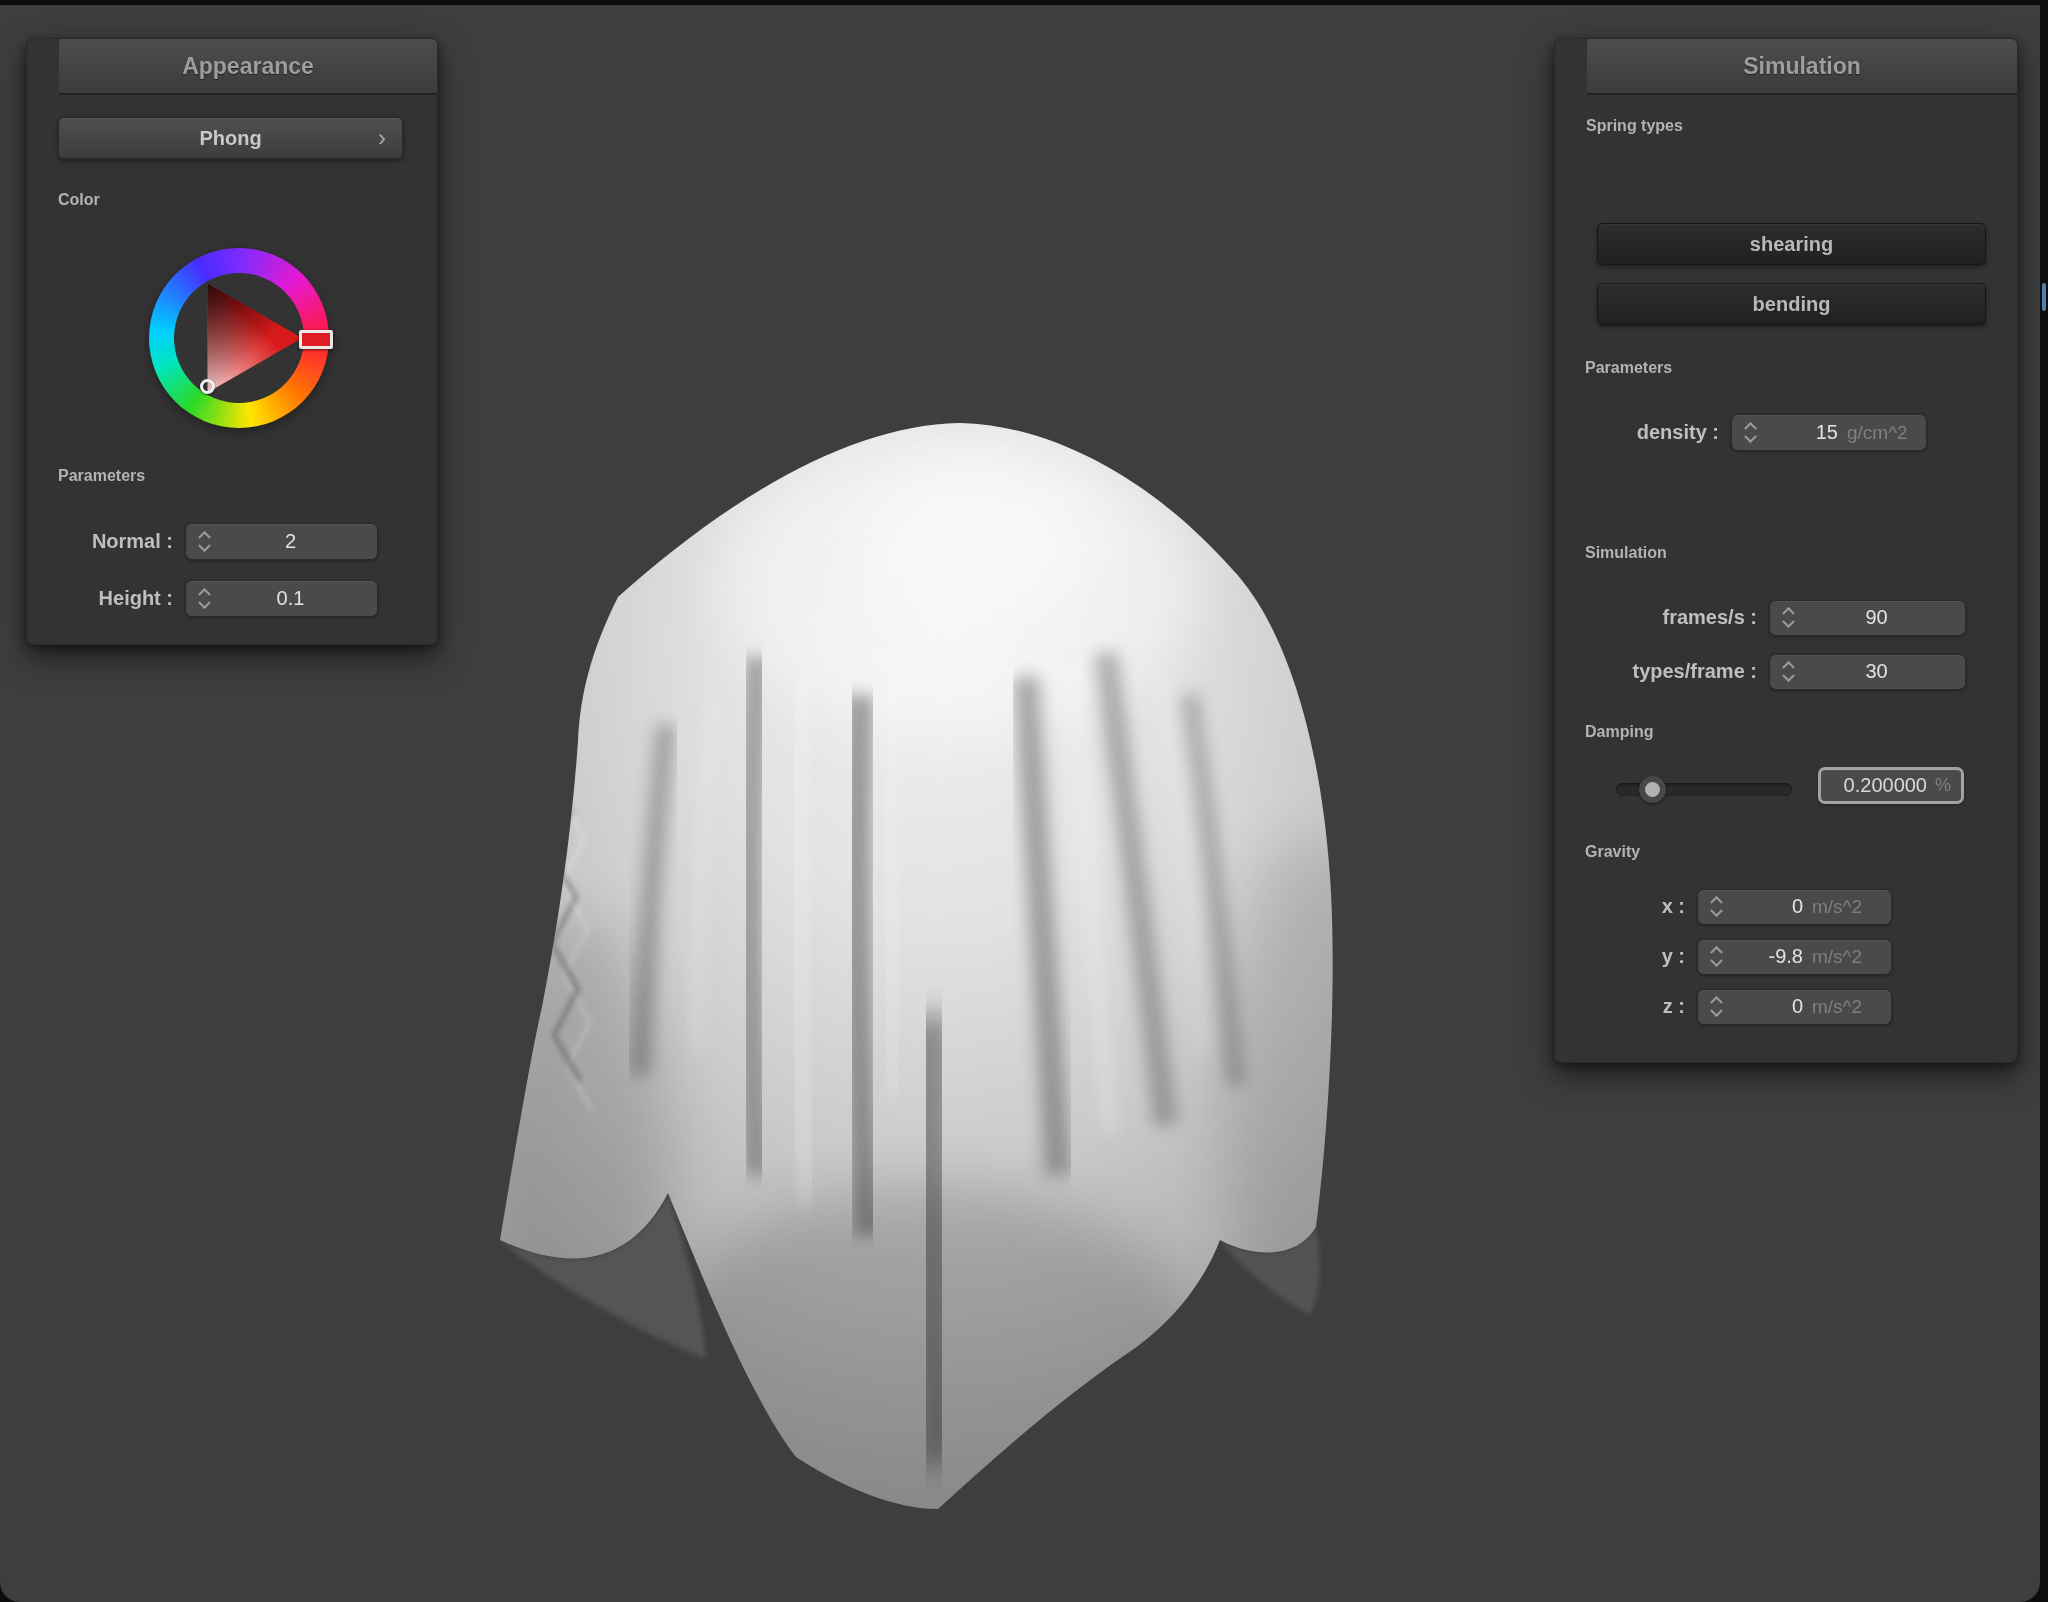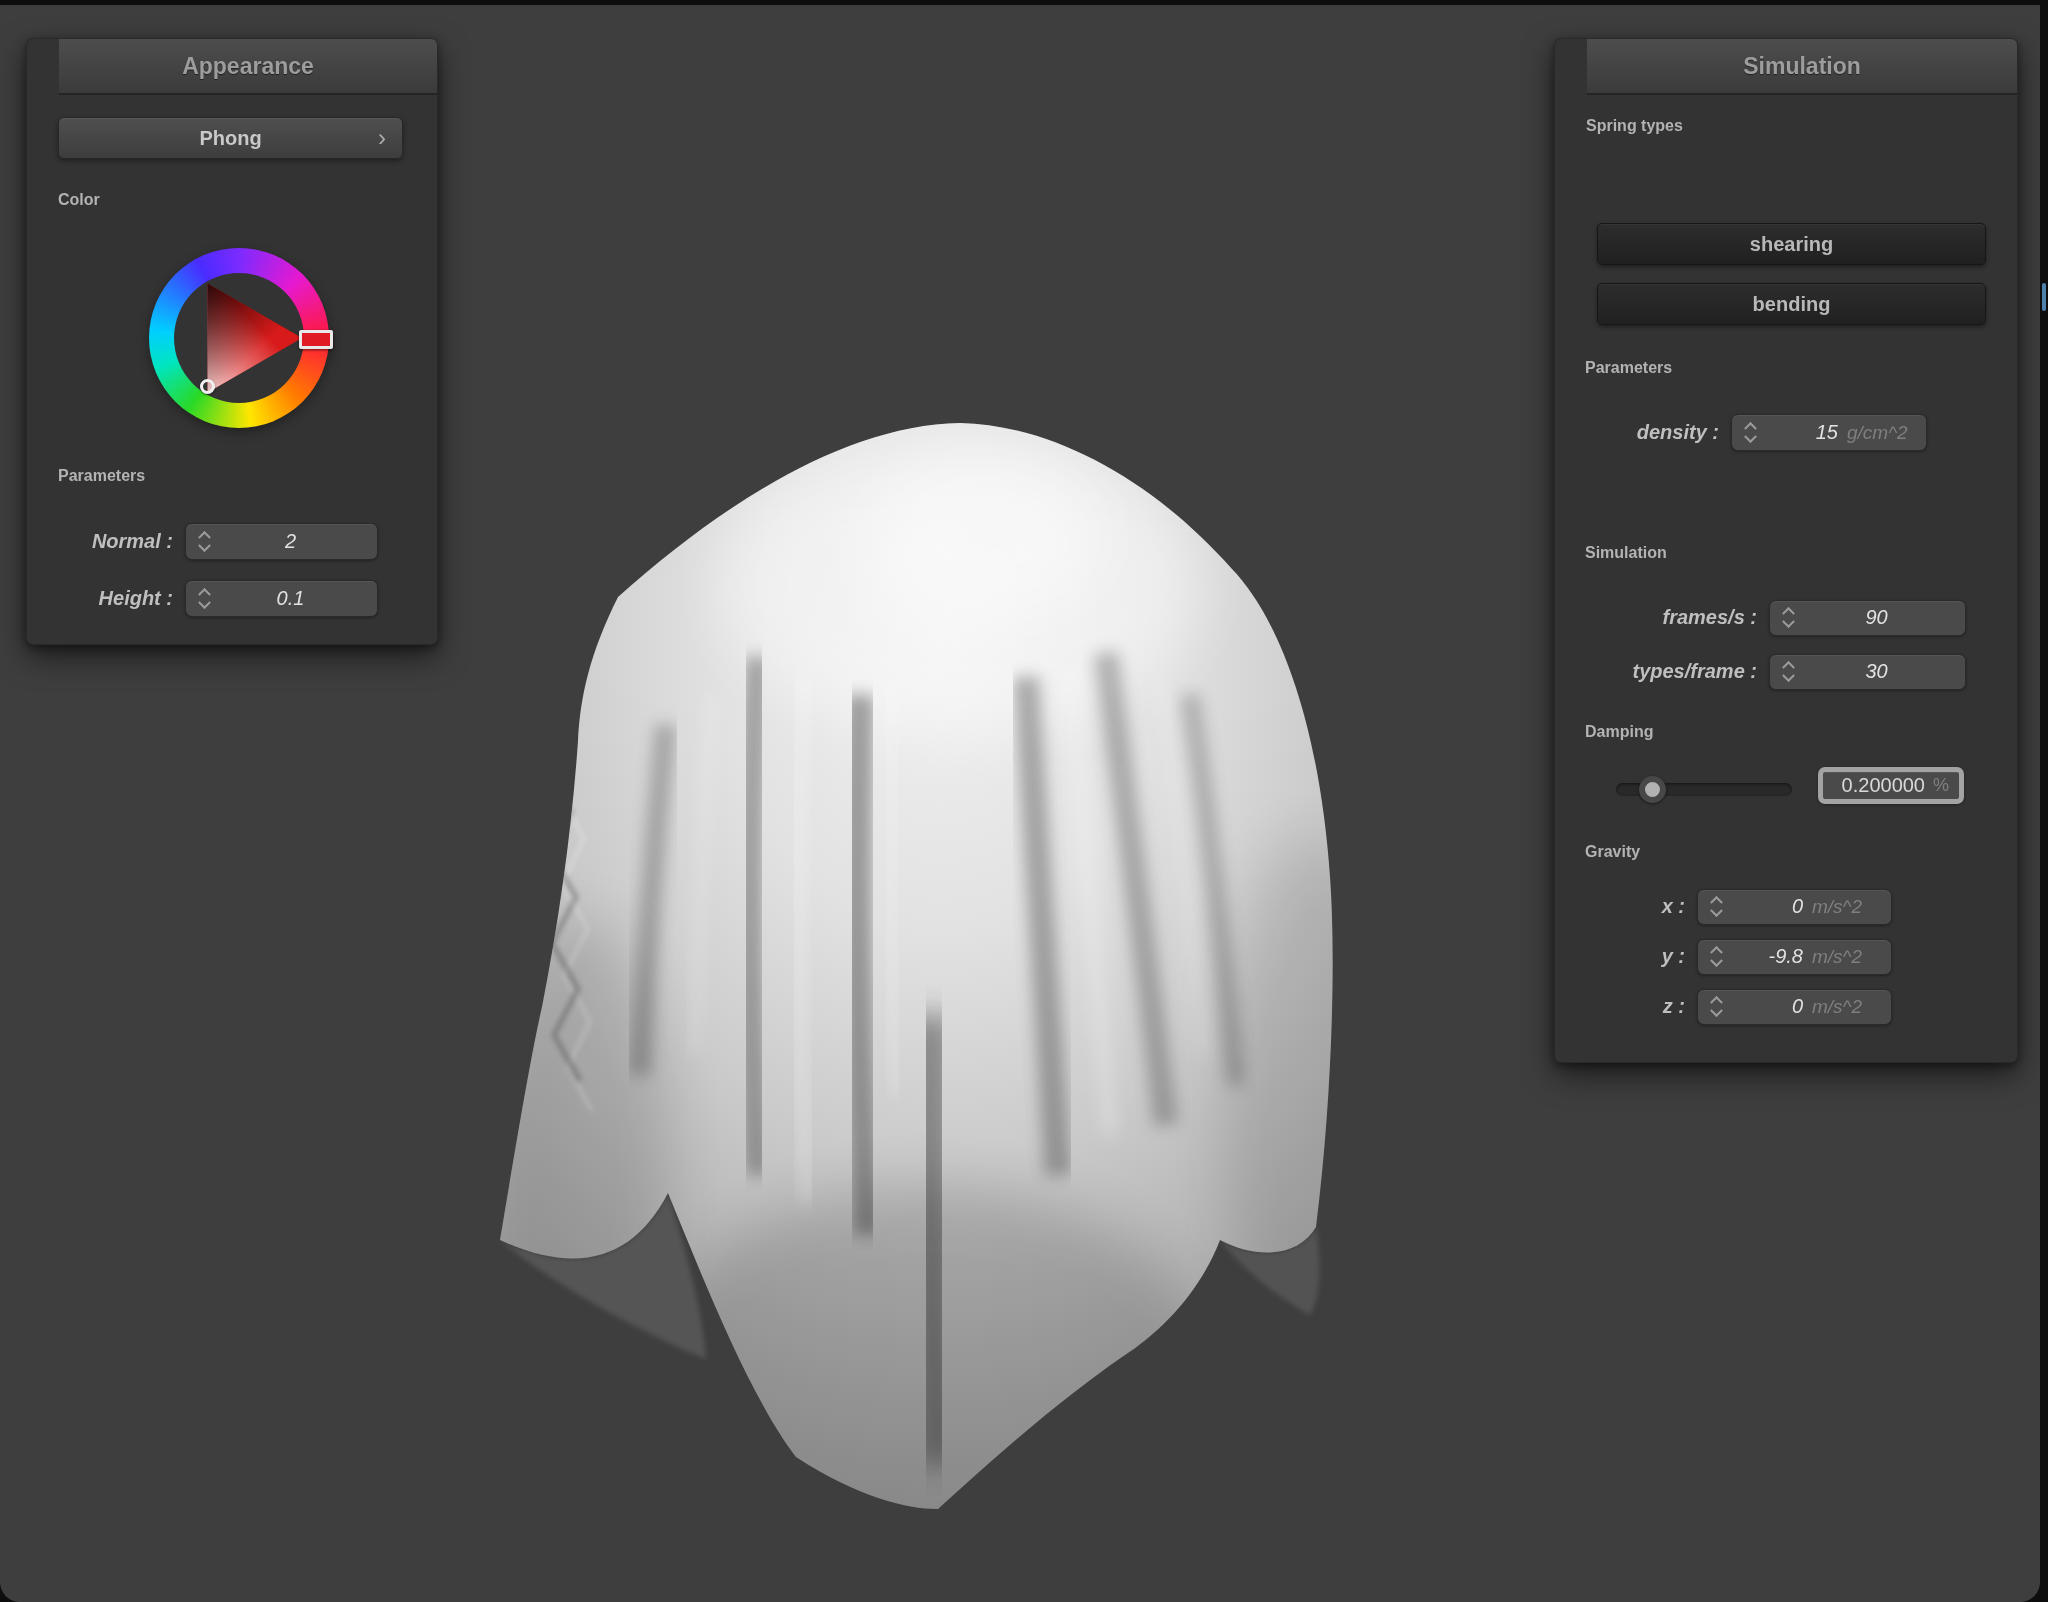--- a/index.html
+++ b/index.html
@@ -52,21 +52,21 @@
               linear-gradient(45deg, rgba(255,255,255,.97) 8%, rgba(255,255,255,0) 62%),
               #d81a1a; }
   .hue-marker { position:absolute; left:150px; top:82px; width:34px; height:19px;
                 border:3px solid #e9e9e9; background:#e01b24; border-radius:2px;
                 box-shadow:0 1px 3px rgba(0,0,0,.6); }
   .sv-marker { position:absolute; left:51px; top:131px; width:15px; height:15px;
                border:3px solid #f0f0f0; border-radius:50%; background:transparent;
                box-shadow:0 1px 2px rgba(0,0,0,.5); }
 
   
-  .row { position:absolute; left:0; right:17px; display:flex; align-items:center;font-style:italic; }
+  .row { position:absolute; left:0; right:17px; display:flex; align-items:center; }
   .row-label { font-size:20px; font-weight:bold; color:#bfbfbf; text-align:right; padding-right:12px; }
   .spin { height:37px; background:#4a4a4a; border:1px solid #2a2a2a; border-radius:7px;
           box-shadow:inset 0 1px 0 rgba(255,255,255,.07), 0 1px 3px rgba(0,0,0,.35);
           display:flex; align-items:center; padding:0 10px 0 8px; }
   .chevs { display:flex; flex-direction:column; align-items:center; gap:5px; width:20px; }
   .c-up, .c-dn { width:9px; height:9px; border-left:2px solid #9b9b9b; border-top:2px solid #9b9b9b; }
   .c-up { transform:rotate(45deg) translate(2px,2px); }
   .c-dn { transform:rotate(225deg) translate(2px,2px); }
   .spin .val { flex:1; font-size:20px; color:#e2e2e2; text-align:right; }
   .spin.nounit .val { text-align:center; }
@@ -97,21 +97,21 @@
                 display:flex; align-items:center; justify-content:center; cursor:pointer;
                 font-size:20px; font-weight:bold; color:#b8b8b8; }
   .btn-structural { top:124px; } .btn-shearing { top:184px; } .btn-bending { top:244px; }
 
   
   .slider-track { position:absolute; left:61px; top:744px; width:176px; height:13px;
                   background:#292929; border-radius:7px; box-shadow:inset 0 1px 3px rgba(0,0,0,.6); }
   .slider-knob { position:absolute; left:84px; top:737px; width:27px; height:27px; border-radius:50%;
                  background:#b2b2b2; border:6px solid #484848; box-shadow:0 1px 3px rgba(0,0,0,.5); }
   .damp-box { position:absolute; left:263px; top:728px; width:146px; height:37px;
-              background:#4a4a4a; border:5px solid #a3a3a3; border-radius:7px;
+              background:#4a4a4a; border:3px solid #a3a3a3; border-radius:7px;
               box-shadow:inset 0 1px 0 rgba(255,255,255,.07), 0 1px 3px rgba(0,0,0,.35);
               display:flex; align-items:center; padding:0 10px; }
   .damp-box .val { flex:1; text-align:right; font-size:20px; color:#d9d9d9; }
   .damp-box .unit { width:24px; text-align:right; font-size:18px; color:#7f7f7f; }
 
   
   .lbl-color { left:31px; top:152px; }
   .lbl-app-params { left:31px; top:428px; }
   .lbl-spring { left:31px; top:78px; }
   .lbl-sim-params { left:30px; top:320px; }

